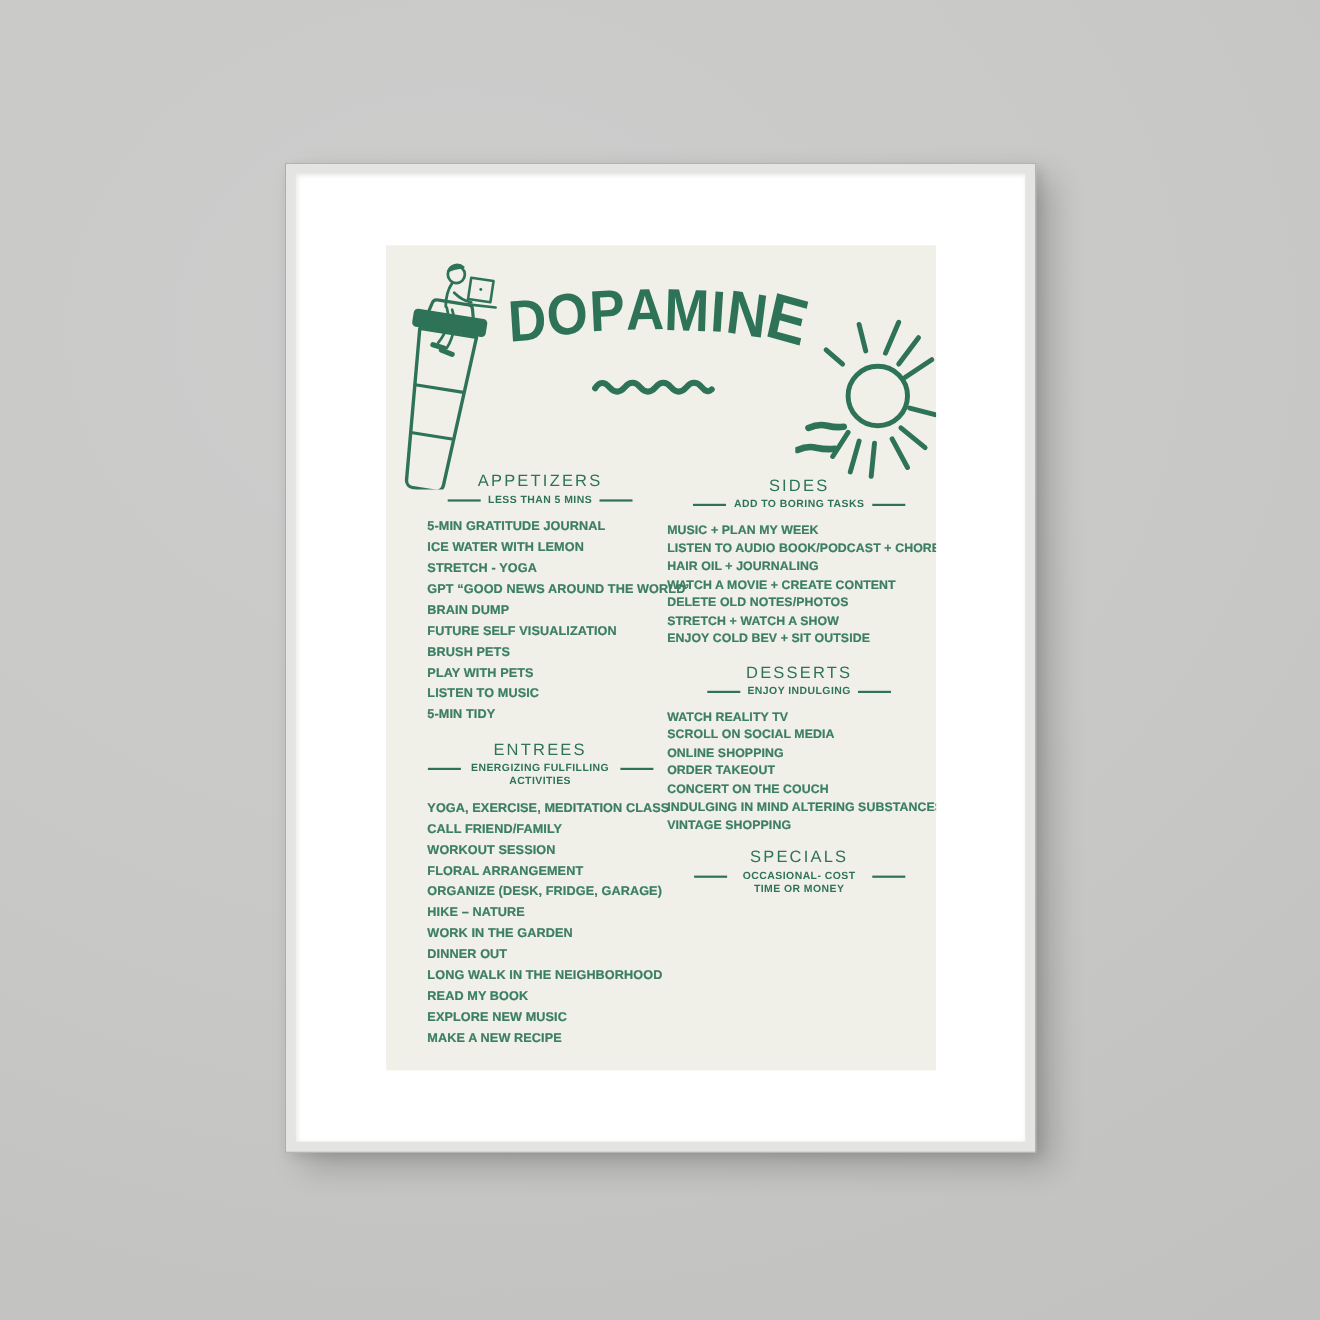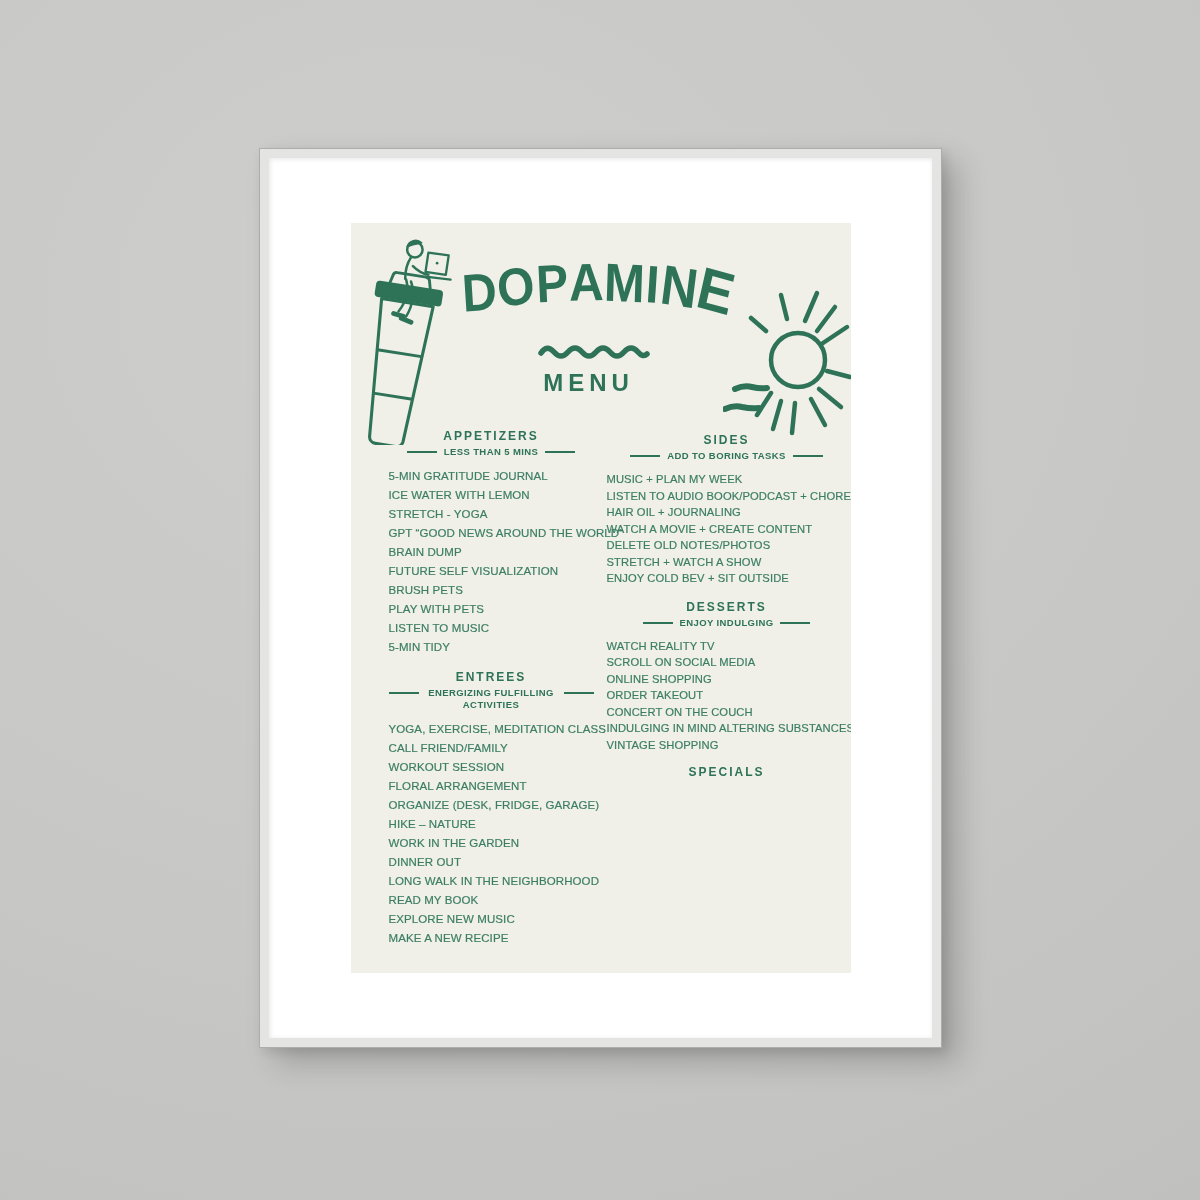--- a/index.html
+++ b/index.html
@@ -47,31 +47,31 @@
     position:absolute;top:146px;left:118px;width:240px;text-align:center;
     font-size:24px;font-weight:bold;letter-spacing:5px;
   }
   .cup-illo{position:absolute;left:2px;top:14px;}
   .sun-illo{position:absolute;left:372px;top:62px;}
   
   .col{position:absolute;}
   .col-left{left:38px;top:206px;width:205px;}
   .col-right{left:256px;top:210px;width:240px;}
   .section-title{
-    font-size:12px;font-weight:bold;letter-spacing:2px;text-align:center;
+    font-size:15px;font-weight:normal;letter-spacing:2px;text-align:center;
     margin:0 0 3px 0;color:var(--ink);
   }
   .subtitle{display:flex;justify-content:center;align-items:flex-start;gap:7px;margin-bottom:9px;}
   .subtitle .rule{width:30px;height:2px;background:var(--ink);margin-top:5px;flex:0 0 auto;}
   .subtitle-text{
     font-size:9.5px;font-weight:bold;letter-spacing:0.4px;text-align:center;
     max-width:132px;line-height:12px;color:var(--ink);
   }
   .menu-section.specials .subtitle-text{max-width:118px;}
-  ul.items{list-style:none;margin:0;padding:0;font-size:11.5px;color:var(--ink-item);font-weight:normal;-webkit-text-stroke:0.2px;}
+  ul.items{list-style:none;margin:0;padding:0;font-size:11.5px;color:var(--ink-item);font-weight:bold;-webkit-text-stroke:0.2px;}
   ul.items li{white-space:nowrap;letter-spacing:0.1px;}
   .col-left ul.items li{line-height:19px;}
   .col-right ul.items li{line-height:16.5px;font-size:11.2px;}
   .menu-section.specials ul.items li{line-height:17px;}
   .menu-section.entrees{margin-top:13px;}
   .menu-section.desserts{margin-top:13px;}
   .menu-section.specials{margin-top:12px;}
 </style>
 </head>
 <body>
@@ -122,21 +122,20 @@
         </svg>
 
         <div class="title-wrap">
           <div class="title"><span class="letter">D</span><span class="letter">O</span><span class="letter">P</span><span class="letter">A</span><span class="letter">M</span><span class="letter">I</span><span class="letter">N</span><span class="letter">E</span></div>
         </div>
 
         <svg class="squiggle" viewBox="0 0 114 16" width="114" height="16" fill="none" stroke-linecap="round">
           <path d="M4,10 q6,-9 13,-1 q7,8 14,0 q7,-8 14,0 q7,8 14,0 q7,-8 14,0 q7,8 14,0 q7,-8 14,0 q5,6 9,2" stroke-width="5.5"></path>
         </svg>
 
-        <div class="menu-label">MENU</div>
 
         <div class="col col-left">
 
           <div class="menu-section appetizers">
             <h2 class="section-title">APPETIZERS</h2>
             <div class="subtitle">
               <span class="rule"></span>
               <span class="subtitle-text">LESS THAN 5 MINS</span>
               <span class="rule"></span>
             </div>
@@ -212,20 +211,25 @@
                 <li>ONLINE SHOPPING</li>
                 <li>ORDER TAKEOUT</li>
                 <li>CONCERT ON THE COUCH</li>
                 <li>INDULGING IN MIND ALTERING SUBSTANCES</li>
                 <li>VINTAGE SHOPPING</li>
               </ul>
           </div>
 
           <div class="menu-section specials">
             <h2 class="section-title">SPECIALS</h2>
+            <div class="subtitle">
+              <span class="rule"></span>
+              <span class="subtitle-text">OCCASIONAL- COST TIME OR MONEY</span>
+              <span class="rule"></span>
+            </div>
           </div>
 
         </div>
 
       </div>
     </div>
   </div>
 </div>
 
 </body></html>

